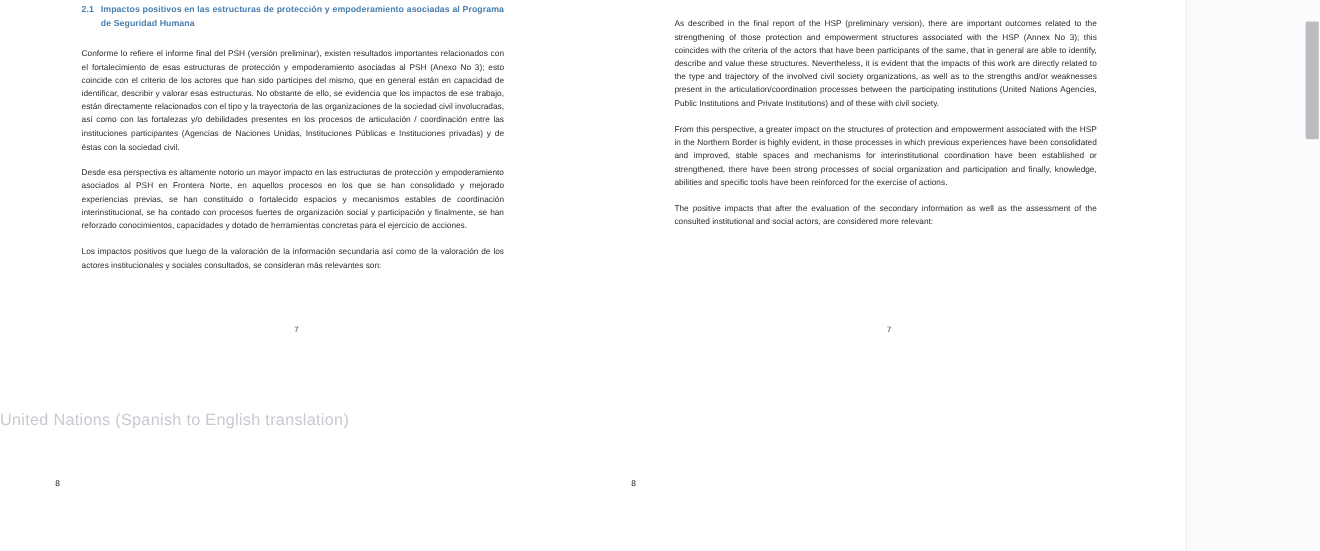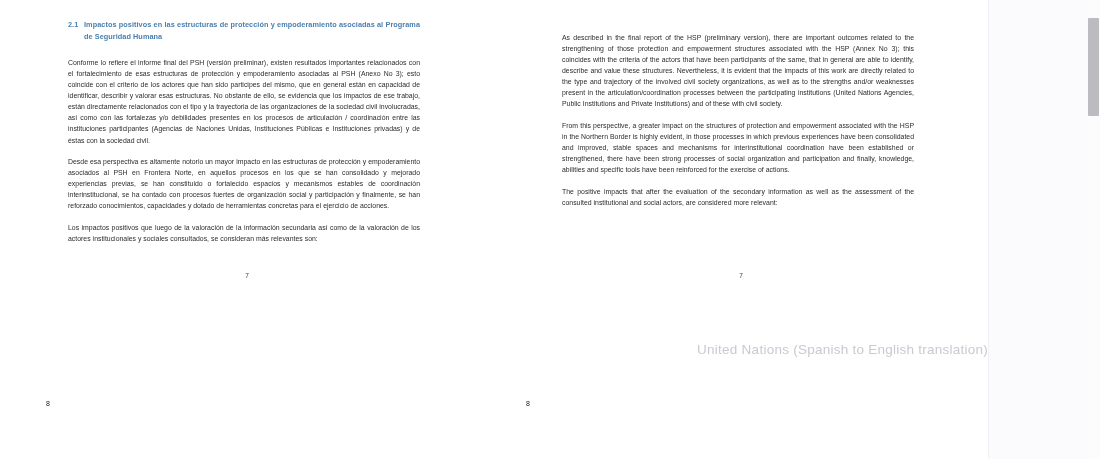--- a/index.html
+++ b/index.html
@@ -73,21 +73,21 @@
   .page {
     position: relative;
     width: 494px;
     height: 459px;
     background: #ffffff;
     box-sizing: border-box;
   }
 
   .page-inner {
     position: absolute;
-    top: 17px;
+    top: 0px;
     left: 68px;
     width: 352px;
   }
   .page.right .page-inner {
     left: 68px;
   }
 
   
   .sec-heading {
     color: #4a7faf;
@@ -141,21 +141,21 @@
     font-size: 6.5px;
     color: #3a3a3a;
   }
 
   
   .watermark {
     position: absolute;
     top: 342px;
     left: 0;
     width: 988px;
-    text-align: right;
+    text-align: left;
     font-size: 13.5px;
     color: #c9c9d2;
     letter-spacing: 0.25px;
     pointer-events: none;
   }
 
   
   .bottom-num {
     position: absolute;
     top: 400px;

